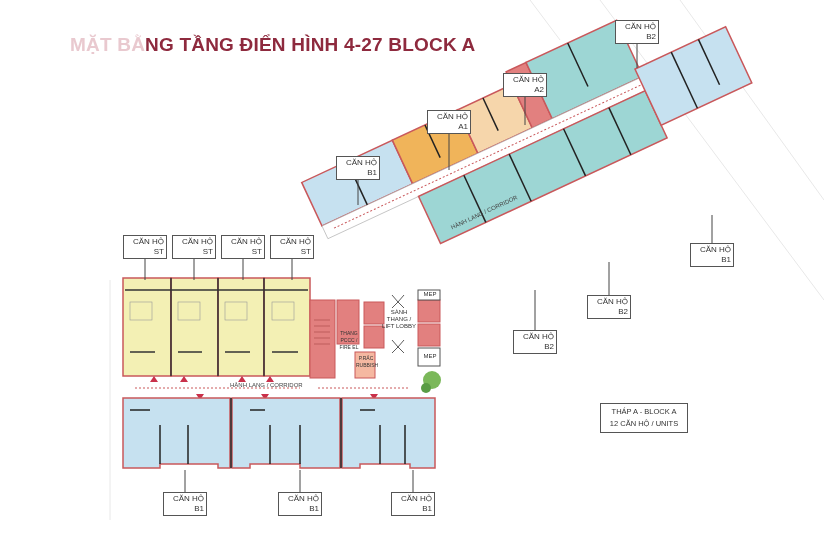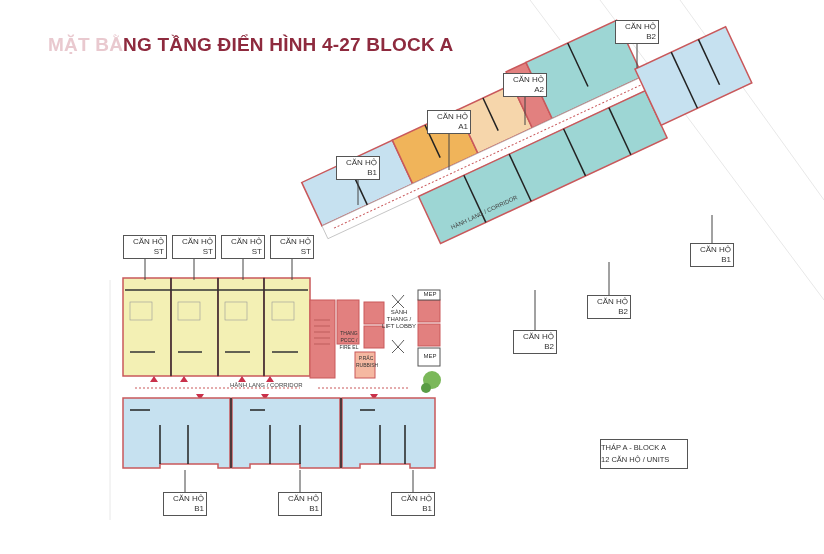--- a/index.html
+++ b/index.html
@@ -1,21 +1,21 @@
 <!DOCTYPE html>
 <html><head>
 <meta charset="utf-8">
 <style>
   html,body{margin:0;padding:0;background:#fff;}
   body{width:824px;height:554px;position:relative;overflow:hidden;font-family:"Liberation Sans",sans-serif;}
-  .title{position:absolute;left:48px;top:34px;font-size:19px;font-weight:bold;color:#8e2a3e;letter-spacing:0.2px;white-space:nowrap;}
+  .title{position:absolute;left:70px;top:34px;font-size:19px;font-weight:bold;color:#8e2a3e;letter-spacing:0.2px;white-space:nowrap;}
   .title .fade{color:#e9c9cf;}
   svg{position:absolute;left:0;top:0;}
   .lbl{position:absolute;background:#fff;border:1px solid #555;font-size:8px;color:#333;text-align:right;line-height:10px;padding:1px 2px;box-sizing:border-box;}
-  .info{position:absolute;left:600px;top:403px;width:88px;height:30px;border:1px solid #555;background:#fff;font-size:7.5px;color:#333;line-height:12px;padding-top:2px;box-sizing:border-box;margin-top:36px;}
+  .info{position:absolute;left:600px;top:403px;width:88px;height:30px;border:1px solid #555;background:#fff;font-size:7.5px;color:#333;text-align:center;line-height:12px;padding-top:2px;box-sizing:border-box;}
   .small{position:absolute;font-size:6px;color:#333;text-align:center;line-height:7px;}
   .corr{position:absolute;font-size:6px;color:#444;white-space:nowrap;}
 </style>
 </head>
 <body>
 
 <div class="title"><span class="fade">MẶT BẰ</span><span>NG TẦNG ĐIỂN HÌNH 4-27 BLOCK A</span></div>
 
 <svg width="824" height="554">
 

